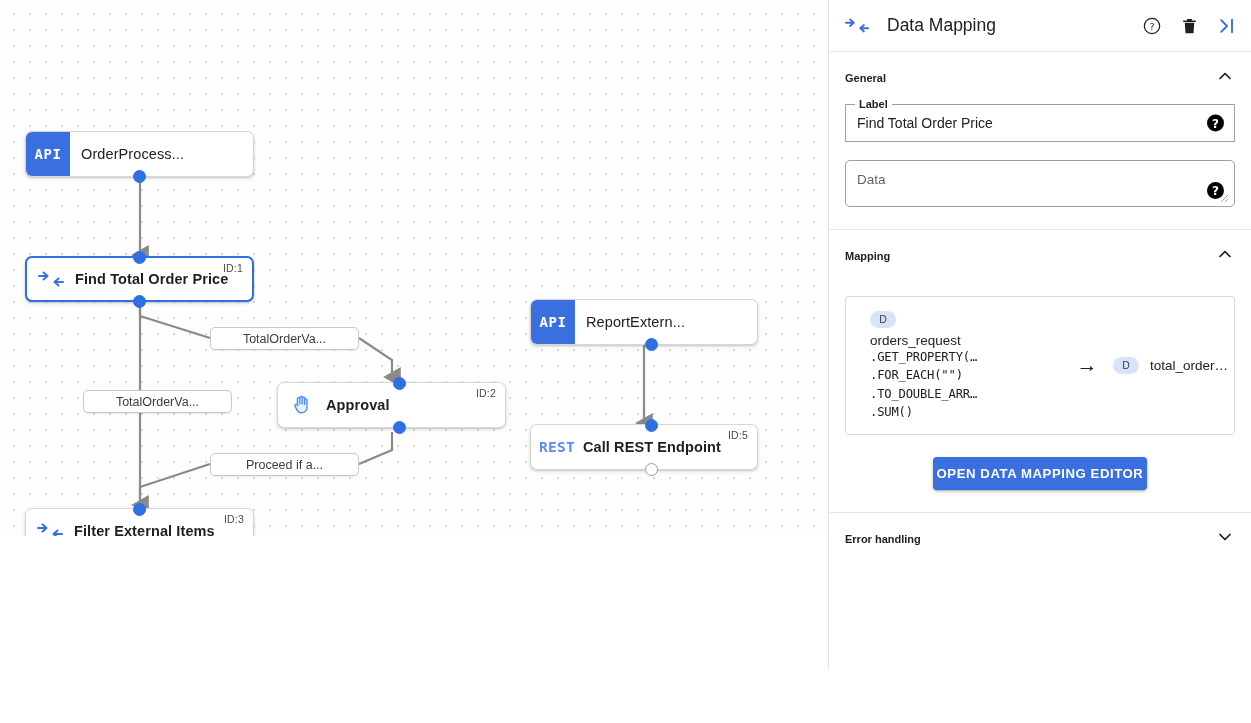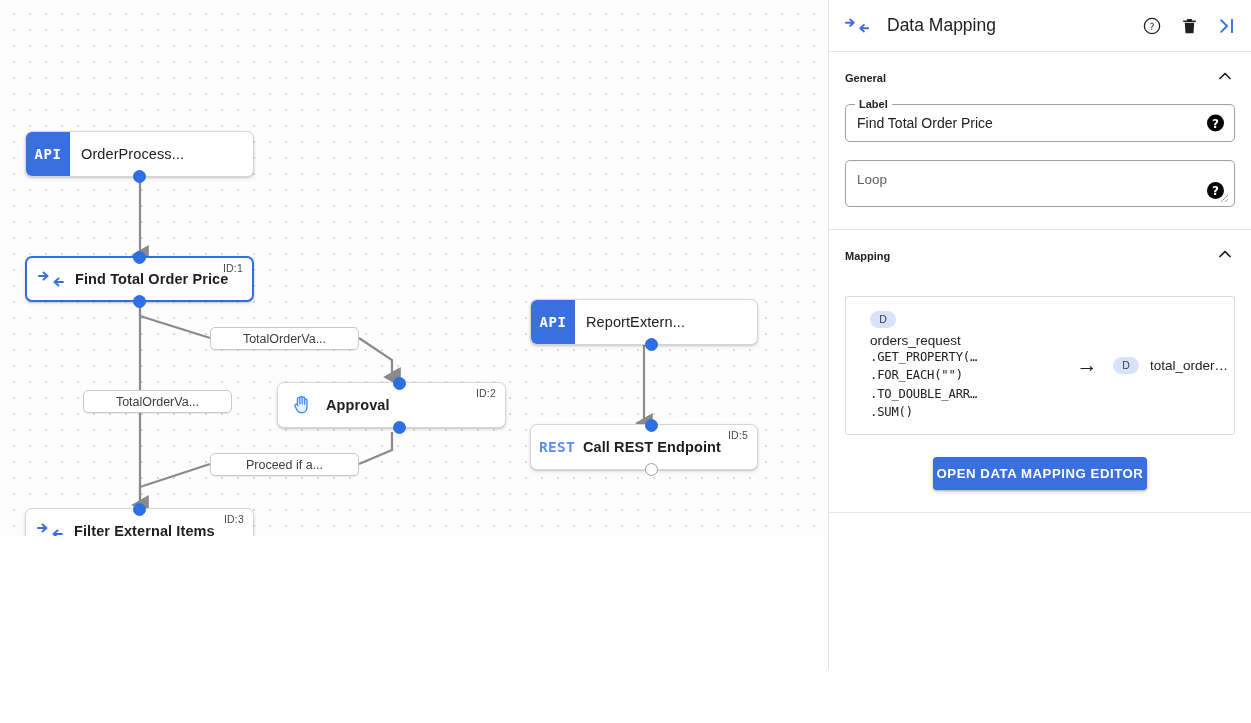--- a/index.html
+++ b/index.html
@@ -93,21 +93,21 @@
 
   .section { padding: 0 16px; }
   .sec-head {
     display: flex; align-items: center; justify-content: space-between;
     height: 52px;
   }
   .sec-title { font-size: 11px; font-weight: 700; color: #202124; }
 
   .field {
     position: relative; box-sizing: border-box;
-    border: 1px solid #9aa0a6; border-radius: 5px;
+    border: 1px solid #9aa0a6; border-radius: 0;
     height: 38px; display: flex; align-items: center;
     padding: 0 40px 0 11px;
   }
   .field .legend {
     position: absolute; top: -7px; left: 9px; background: #fff;
     padding: 0 4px; font-size: 11px; font-weight: 700; color: #202124;
   }
   .field .val { font-size: 14px; color: #202124; }
   .notes {
     position: relative; box-sizing: border-box; margin-top: 18px;
@@ -321,21 +321,21 @@
         </span>
       </div>
 
       <div class="field">
         <span class="legend">Label</span>
         <span class="val">Find Total Order Price</span>
         <span class="qmark">?</span>
       </div>
 
       <div class="notes">
-        <span class="ph">Loop</span>
+        <span class="ph">Data</span>
         <span class="qmark">?</span>
         <span class="resize">
           <svg width="9" height="9" viewBox="0 0 9 9">
             <path d="M8,1 L1,8 M8,5 L5,8" stroke="#9aa0a6" stroke-width="1"></path>
           </svg>
         </span>
       </div>
     </div>
 
     <div class="divider" style="margin-top:22px;"></div>
@@ -370,15 +370,25 @@
       </div>
 
 
       <div class="btn-wrap">
         <button class="btn">OPEN DATA MAPPING EDITOR</button>
       </div>
     </div>
 
     <div class="divider" style="margin-top:22px;"></div>
 
+    <div class="section">
+      <div class="sec-head">
+        <span class="sec-title">Error handling</span>
+        <span>
+          <svg width="20" height="20" viewBox="0 0 24 24">
+            <path d="M6,9 L12,15 L18,9" stroke="#1f1f1f" stroke-width="2.1" fill="none" stroke-linecap="round" stroke-linejoin="round"></path>
+          </svg>
+        </span>
+      </div>
+    </div>
 
   </div>
 </div>
 
 </body></html>

